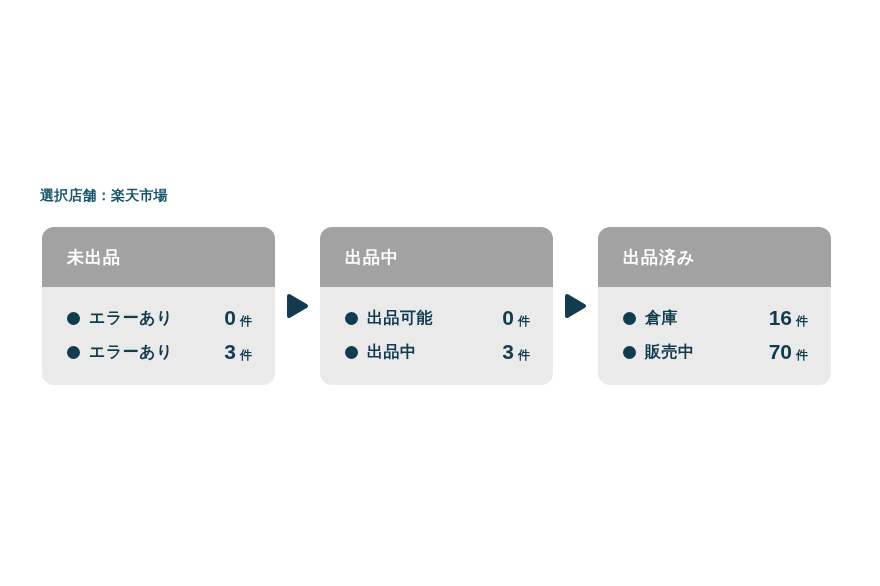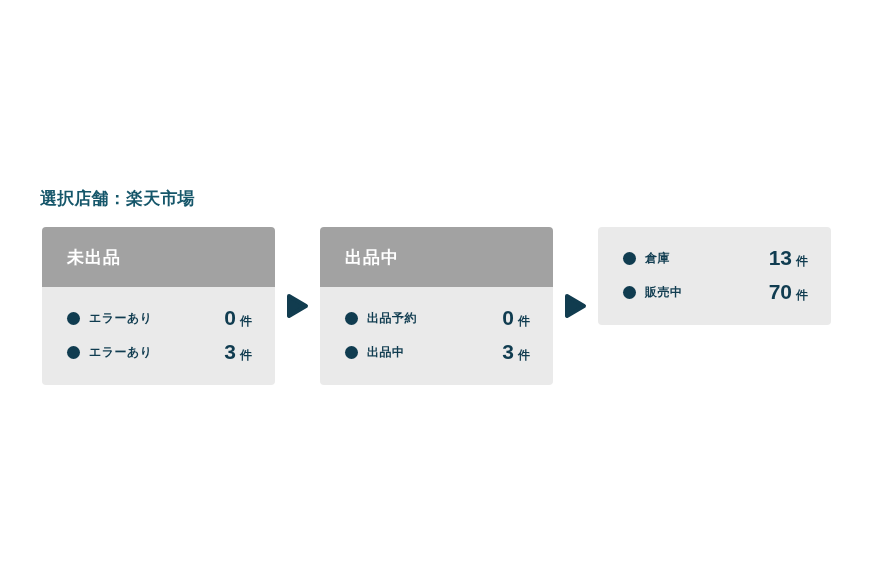--- a/index.html
+++ b/index.html
@@ -12,35 +12,35 @@
     position: relative;
     width: 880px;
     height: 586px;
     background: #ffffff;
     overflow: hidden;
   }
   .store-label {
     position: absolute;
     left: 40px;
     top: 187px;
-    font-size: 17px;
+    font-size: 14px;
     font-weight: bold;
     color: #15566a;
     letter-spacing: 0.2px;
   }
   .flow {
     position: absolute;
     left: 42px;
     top: 227px;
     display: flex;
     align-items: flex-start;
   }
   .card {
     width: 233px;
-    border-radius: 4px;
+    border-radius: 12px;
     overflow: hidden;
   }
   .card-header {
     height: 60px;
     background: #a2a2a2;
     display: flex;
     align-items: center;
     padding-left: 25px;
     box-sizing: border-box;
   }
@@ -68,21 +68,21 @@
   }
   .bullet {
     width: 13px;
     height: 13px;
     border-radius: 50%;
     background: #103c50;
     margin-right: 9px;
     flex: 0 0 auto;
   }
   .row-label {
-    font-size: 12px;
+    font-size: 16px;
     font-weight: bold;
     color: #103c50;
     letter-spacing: 0.5px;
   }
   .row-right {
     display: flex;
     align-items: baseline;
   }
   .value {
     font-size: 21px;
@@ -148,21 +148,21 @@
     </span>
 
     <section class="card">
       <header class="card-header">
         <span class="card-title">出品中</span>
       </header>
       <div class="card-body">
         <div class="row">
           <span class="row-left">
             <span class="bullet"></span>
-            <span class="row-label">出品予約</span>
+            <span class="row-label">出品可能</span>
           </span>
           <span class="row-right">
             <span class="value">0</span>
             <span class="unit">件</span>
           </span>
         </div>
         <div class="row">
           <span class="row-left">
             <span class="bullet"></span>
             <span class="row-label">出品中</span>
@@ -175,28 +175,31 @@
       </div>
     </section>
 
     <span class="arrow-cell">
       <svg width="23" height="28" viewBox="0 0 23 28" aria-hidden="true">
         <path d="M3 4 L20 14 L3 24 Z" fill="currentColor" stroke="currentColor" stroke-width="4" stroke-linejoin="round"></path>
       </svg>
     </span>
 
     <section class="card">
+      <header class="card-header">
+        <span class="card-title">出品済み</span>
+      </header>
       <div class="card-body">
         <div class="row">
           <span class="row-left">
             <span class="bullet"></span>
             <span class="row-label">倉庫</span>
           </span>
           <span class="row-right">
-            <span class="value">13</span>
+            <span class="value">16</span>
             <span class="unit">件</span>
           </span>
         </div>
         <div class="row">
           <span class="row-left">
             <span class="bullet"></span>
             <span class="row-label">販売中</span>
           </span>
           <span class="row-right">
             <span class="value">70</span>

